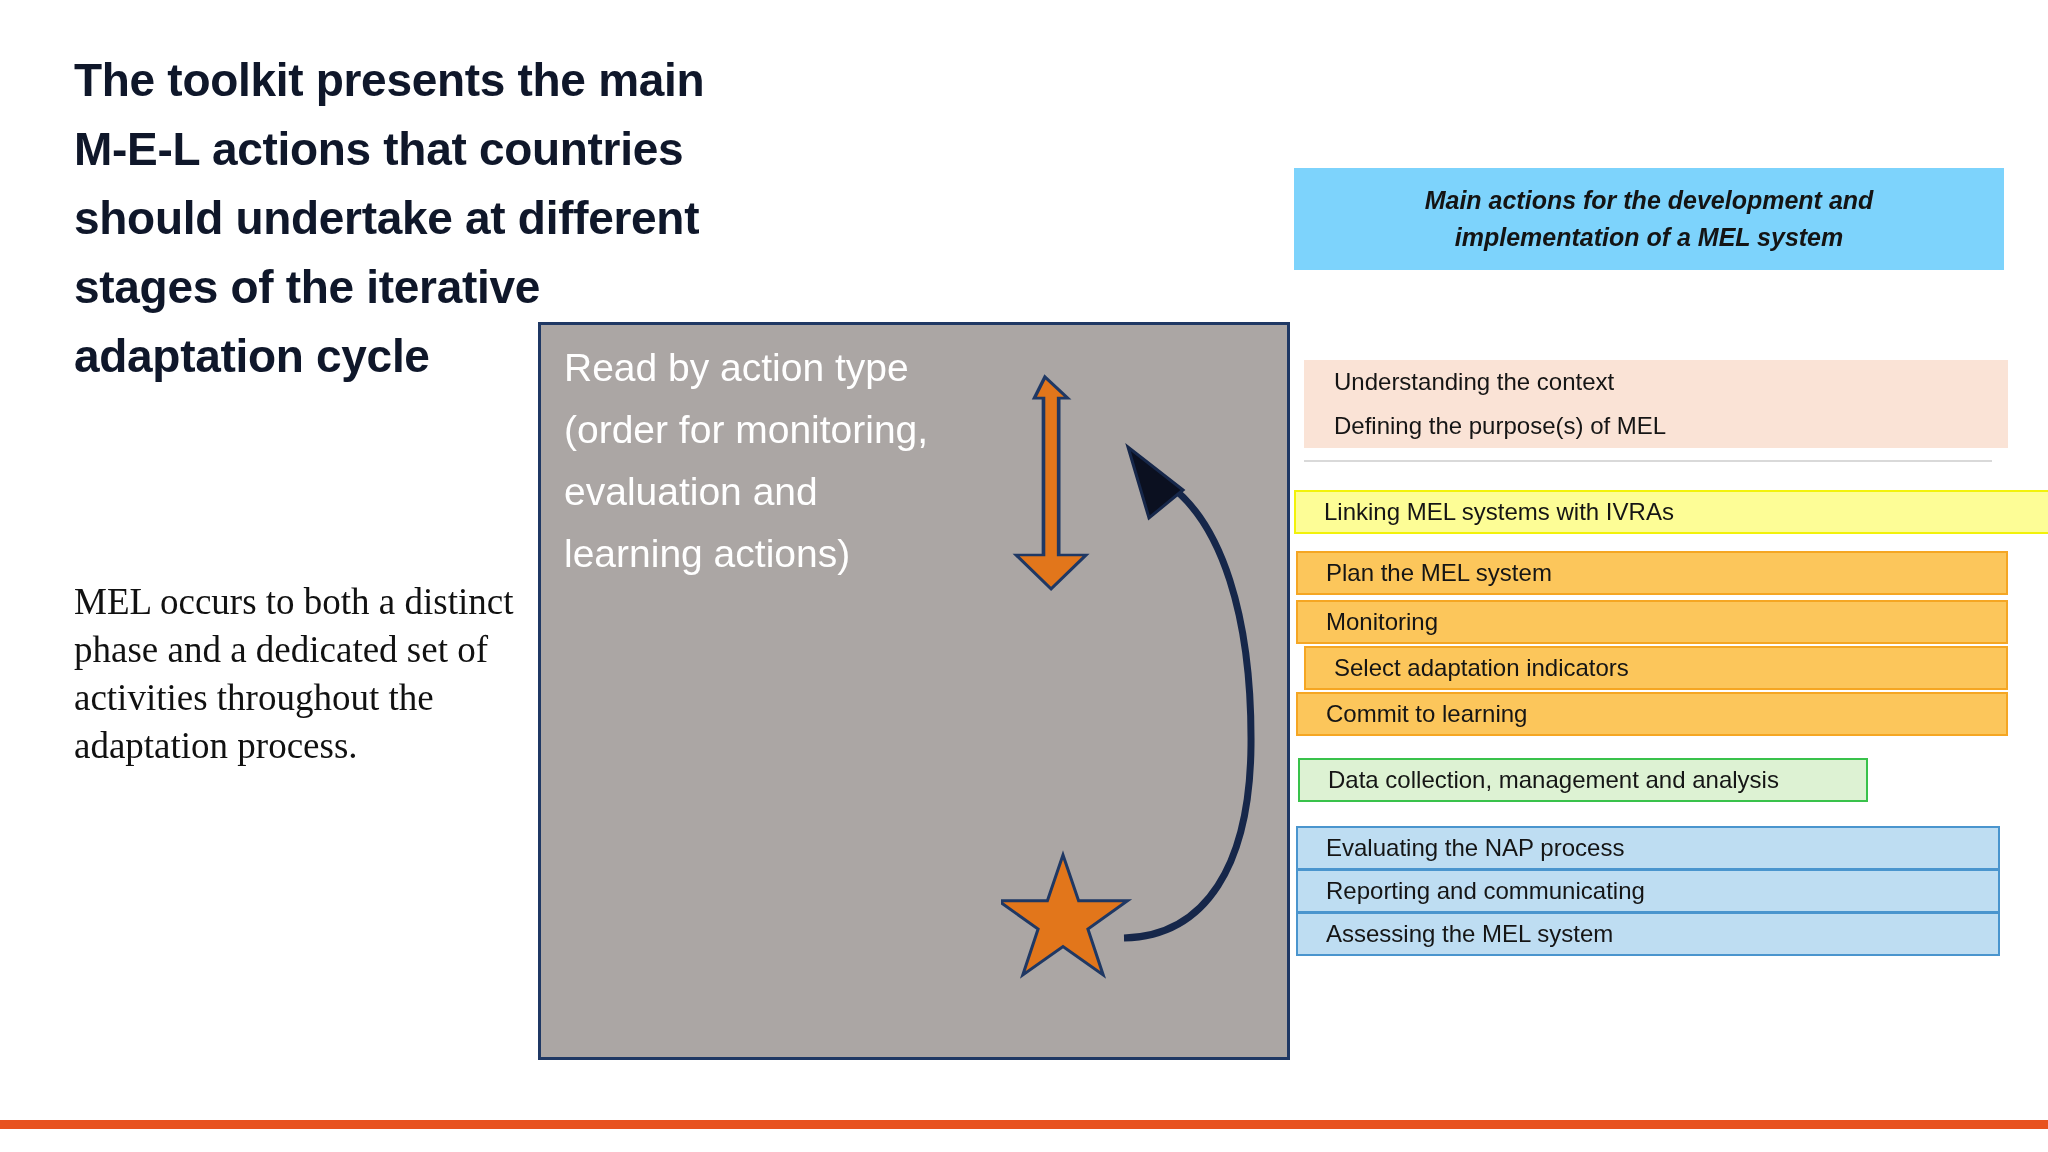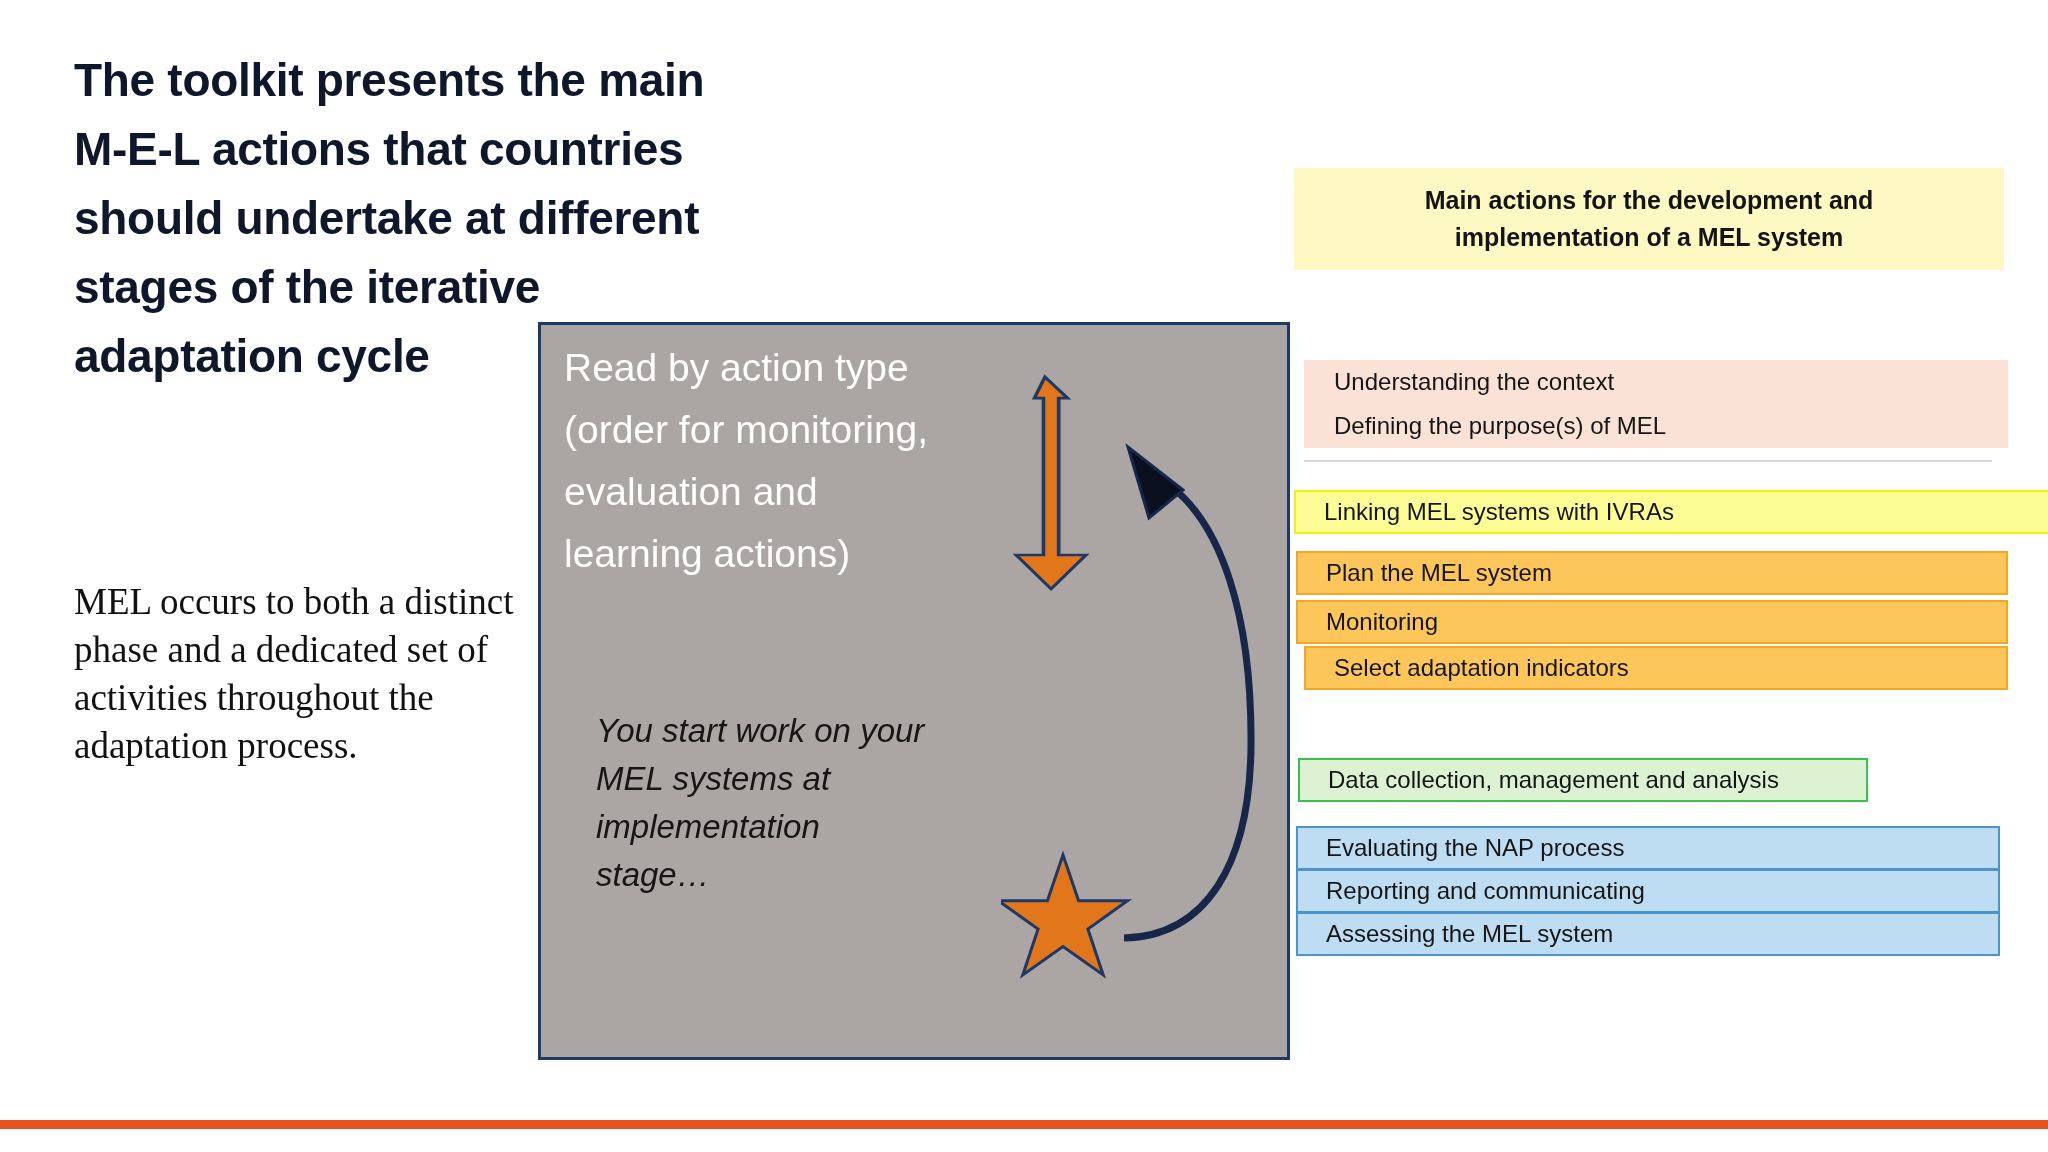--- a/index.html
+++ b/index.html
@@ -93,32 +93,33 @@
 
   
   #actions-panel {
     position: absolute;
     left: 1292px;
     top: 168px;
     width: 716px;
     z-index: 3;
   }
   #panel-header {
-    background: #fef9c3;
+    background: #7dd3fc;
     color: #141414;
     font-family: "Liberation Sans", sans-serif;
     font-weight: bold;
     font-size: 25px;
     line-height: 37px;
     text-align: center;
     padding: 14px 40px;
     box-sizing: border-box;
     width: 710px;
     margin-left: 2px;
     white-space: pre-line;
+    font-style: italic;
   }
 
   .row-group { position: relative; }
 
   .action-row {
     position: absolute;
     box-sizing: border-box;
     display: flex;
     align-items: center;
     font-family: "Liberation Sans", sans-serif;
@@ -175,20 +176,23 @@
       </div>
       <div class="action-row" style="top: 281px; left: 4px; width: 712px; background: rgb(252, 198, 91); border: 2px solid rgb(245, 166, 35);">
         <span>Plan the MEL system</span>
       </div>
       <div class="action-row" style="top: 330px; left: 4px; width: 712px; background: rgb(252, 198, 91); border: 2px solid rgb(245, 166, 35);">
         <span>Monitoring</span>
       </div>
       <div class="action-row" style="top: 376px; left: 12px; width: 704px; background: rgb(252, 198, 91); border: 2px solid rgb(245, 166, 35);">
         <span>Select adaptation indicators</span>
       </div>
+      <div class="action-row" style="top: 422px; left: 4px; width: 712px; background: rgb(252, 198, 91); border: 2px solid rgb(245, 166, 35);">
+        <span>Commit to learning</span>
+      </div>
       <div class="action-row" style="top: 488px; left: 6px; width: 570px; background: rgb(221, 242, 211); border: 2px solid rgb(57, 194, 75);">
         <span>Data collection, management and analysis</span>
       </div>
       <div class="action-row" style="top: 556px; left: 4px; width: 704px; background: rgb(190, 221, 242); border: 2px solid rgb(74, 149, 206);">
         <span>Evaluating the NAP process</span>
       </div>
       <div class="action-row" style="top: 599px; left: 4px; width: 704px; background: rgb(190, 221, 242); border: 2px solid rgb(74, 149, 206);">
         <span>Reporting and communicating</span>
       </div>
       <div class="action-row" style="top: 642px; left: 4px; width: 704px; background: rgb(190, 221, 242); border: 2px solid rgb(74, 149, 206);">
@@ -196,24 +200,20 @@
       </div>
       <div id="peach-separator" style="top: 190px; left: 12px; width: 688px;"></div>
     </div>
 </div>
 
 <div id="gray-callout">
   <div id="callout-heading">Read by action type
 (order for monitoring,
 evaluation and
 learning actions)</div>
-  <div id="callout-note">You start work on your
-MEL systems at
-implementation
-stage…</div>
 
   <div id="diagram-graphics">
     <svg width="290" height="738" viewBox="0 0 290 738" xmlns="http://www.w3.org/2000/svg">
 
       <g>
         <path d="M 25 32 L 40 52 L 34 52 L 34 200 L 52 200 L 29 232 L 6 200 L 24 200 L 24 52 L 18 52 Z" transform="translate(6,18) scale(1.52,1.06)" fill="#E2761B" stroke="#1F3864" stroke-width="2.4" stroke-linejoin="miter"></path>
       </g>
 
       <g>
         <path d="M 65 0 L 80.6 45.8 L 129.5 45.8 L 89.9 74.1 L 105.2 119.9 L 65 91.6 L 24.8 119.9 L 40.1 74.1 L 0.5 45.8 L 49.4 45.8 Z" transform="translate(-3,530)" fill="#E2761B" stroke="#1F3864" stroke-width="3" stroke-linejoin="miter"></path>

